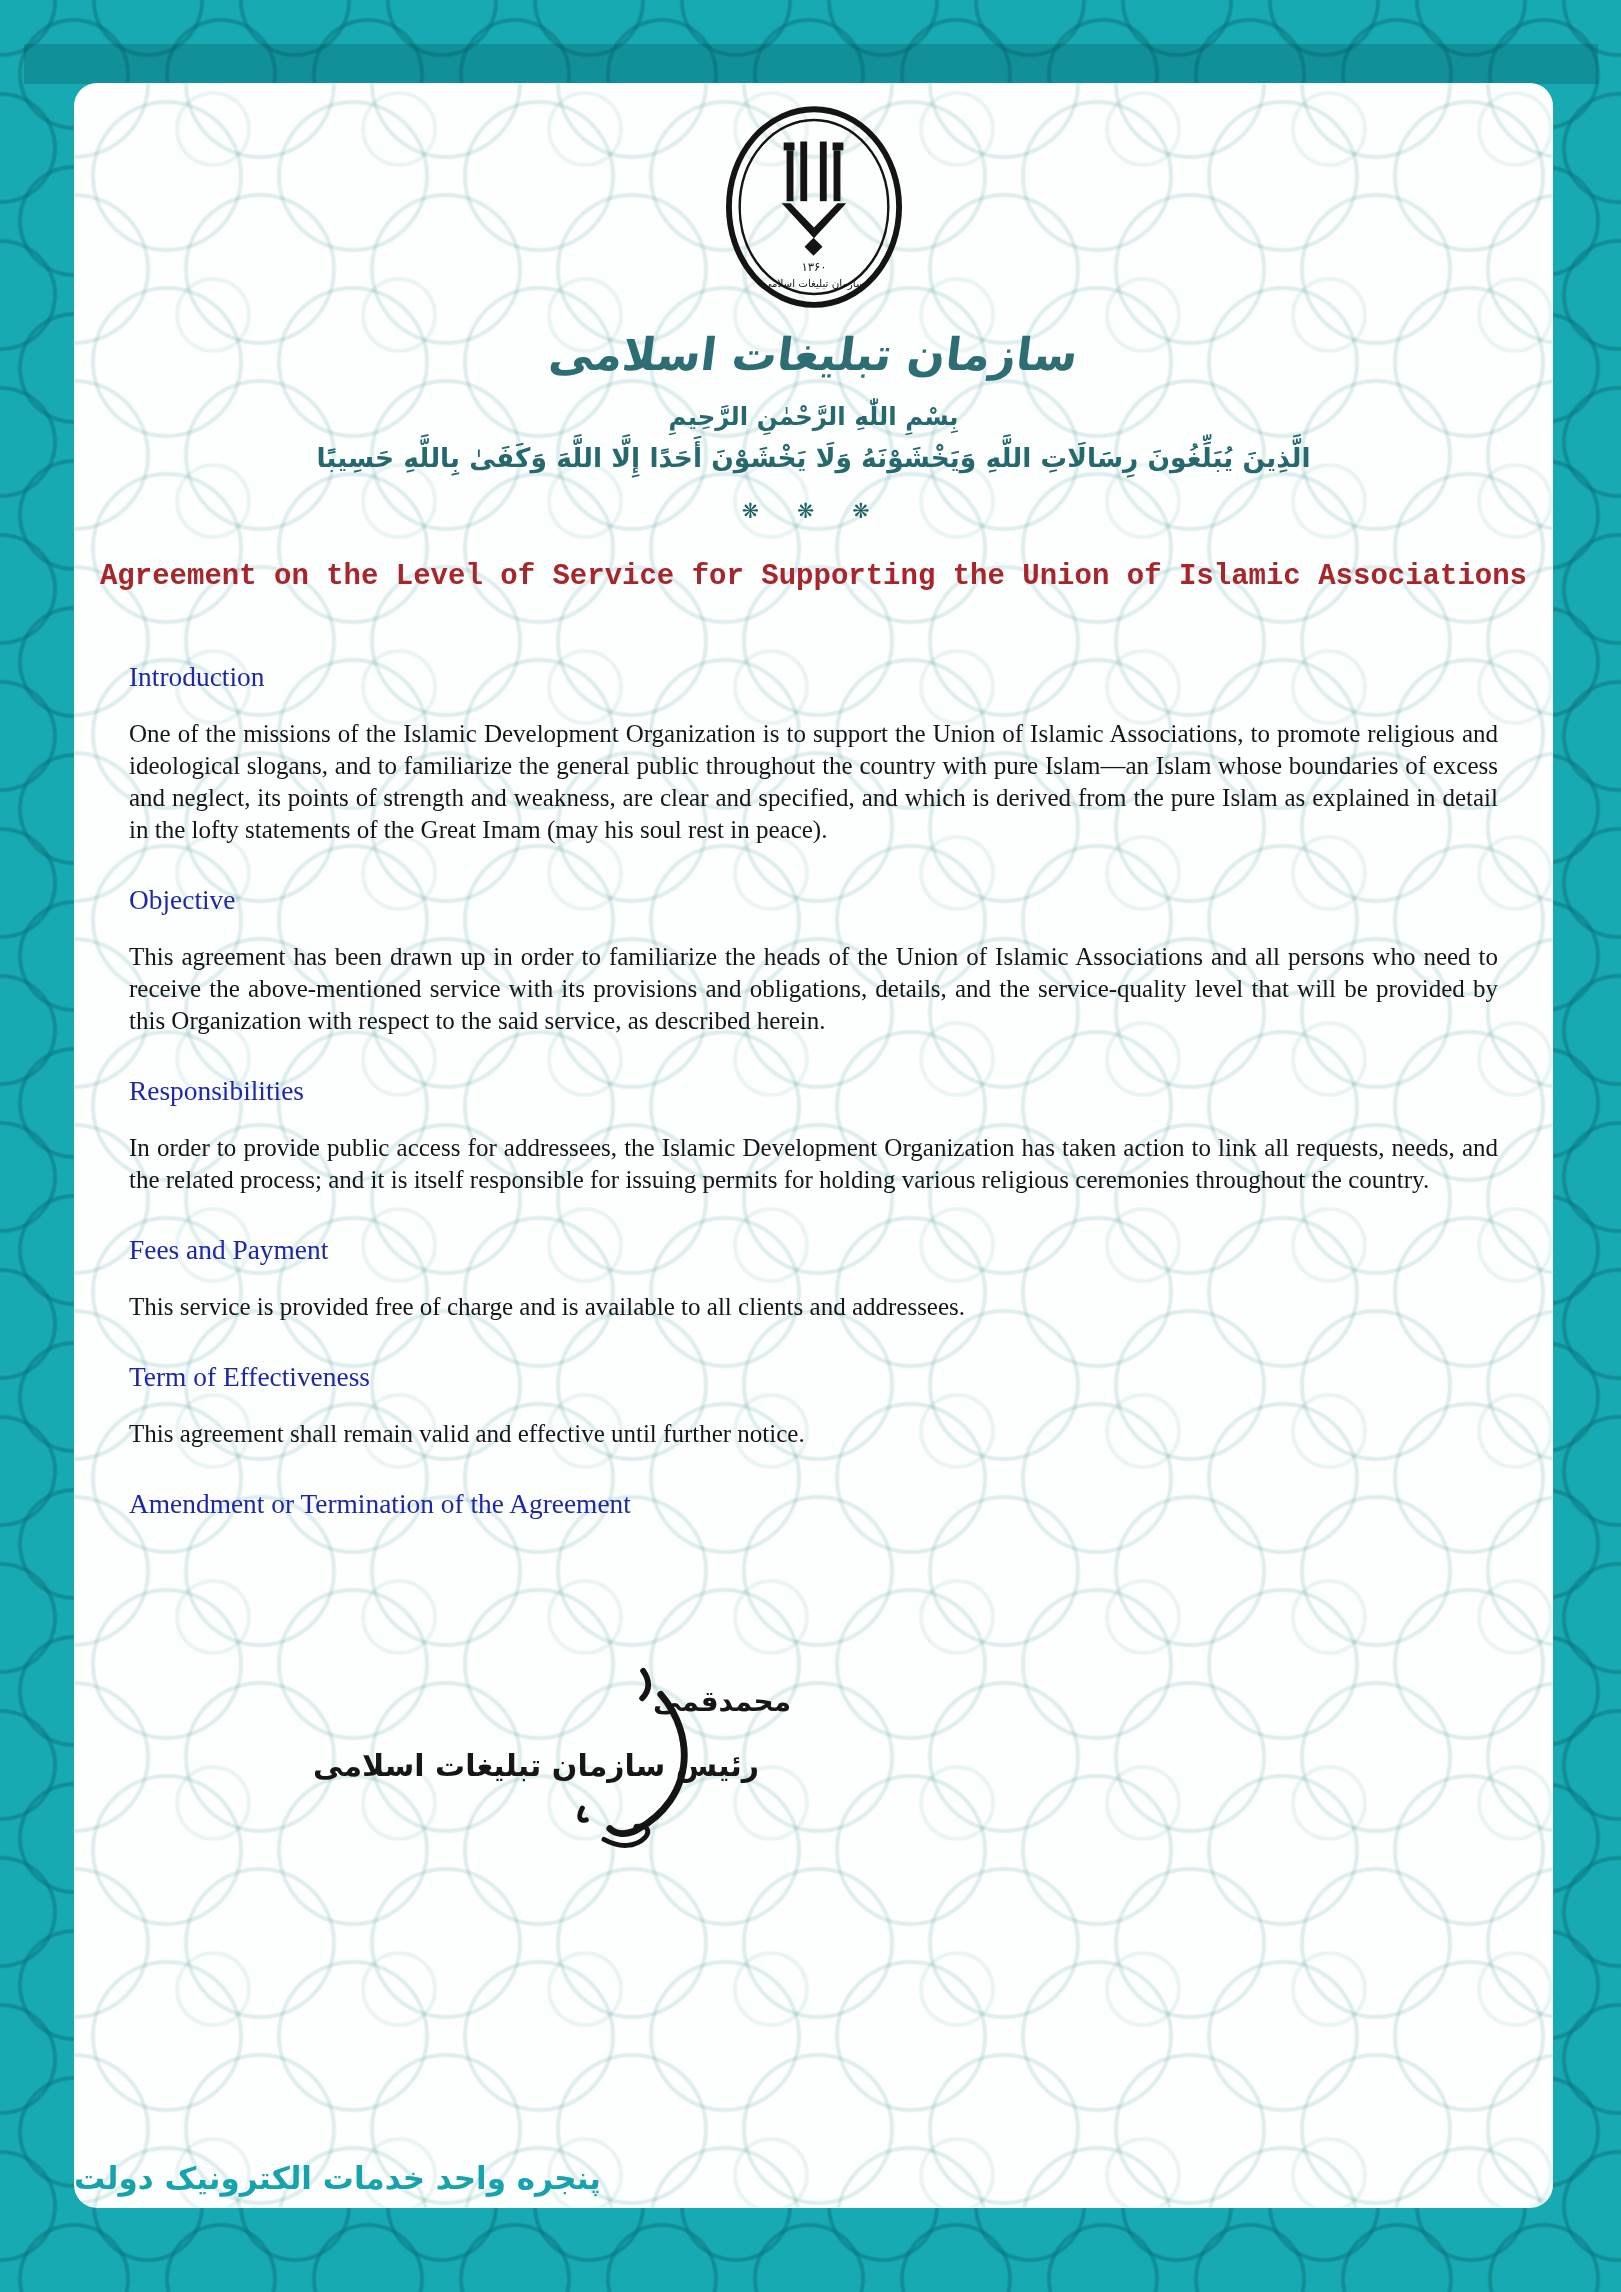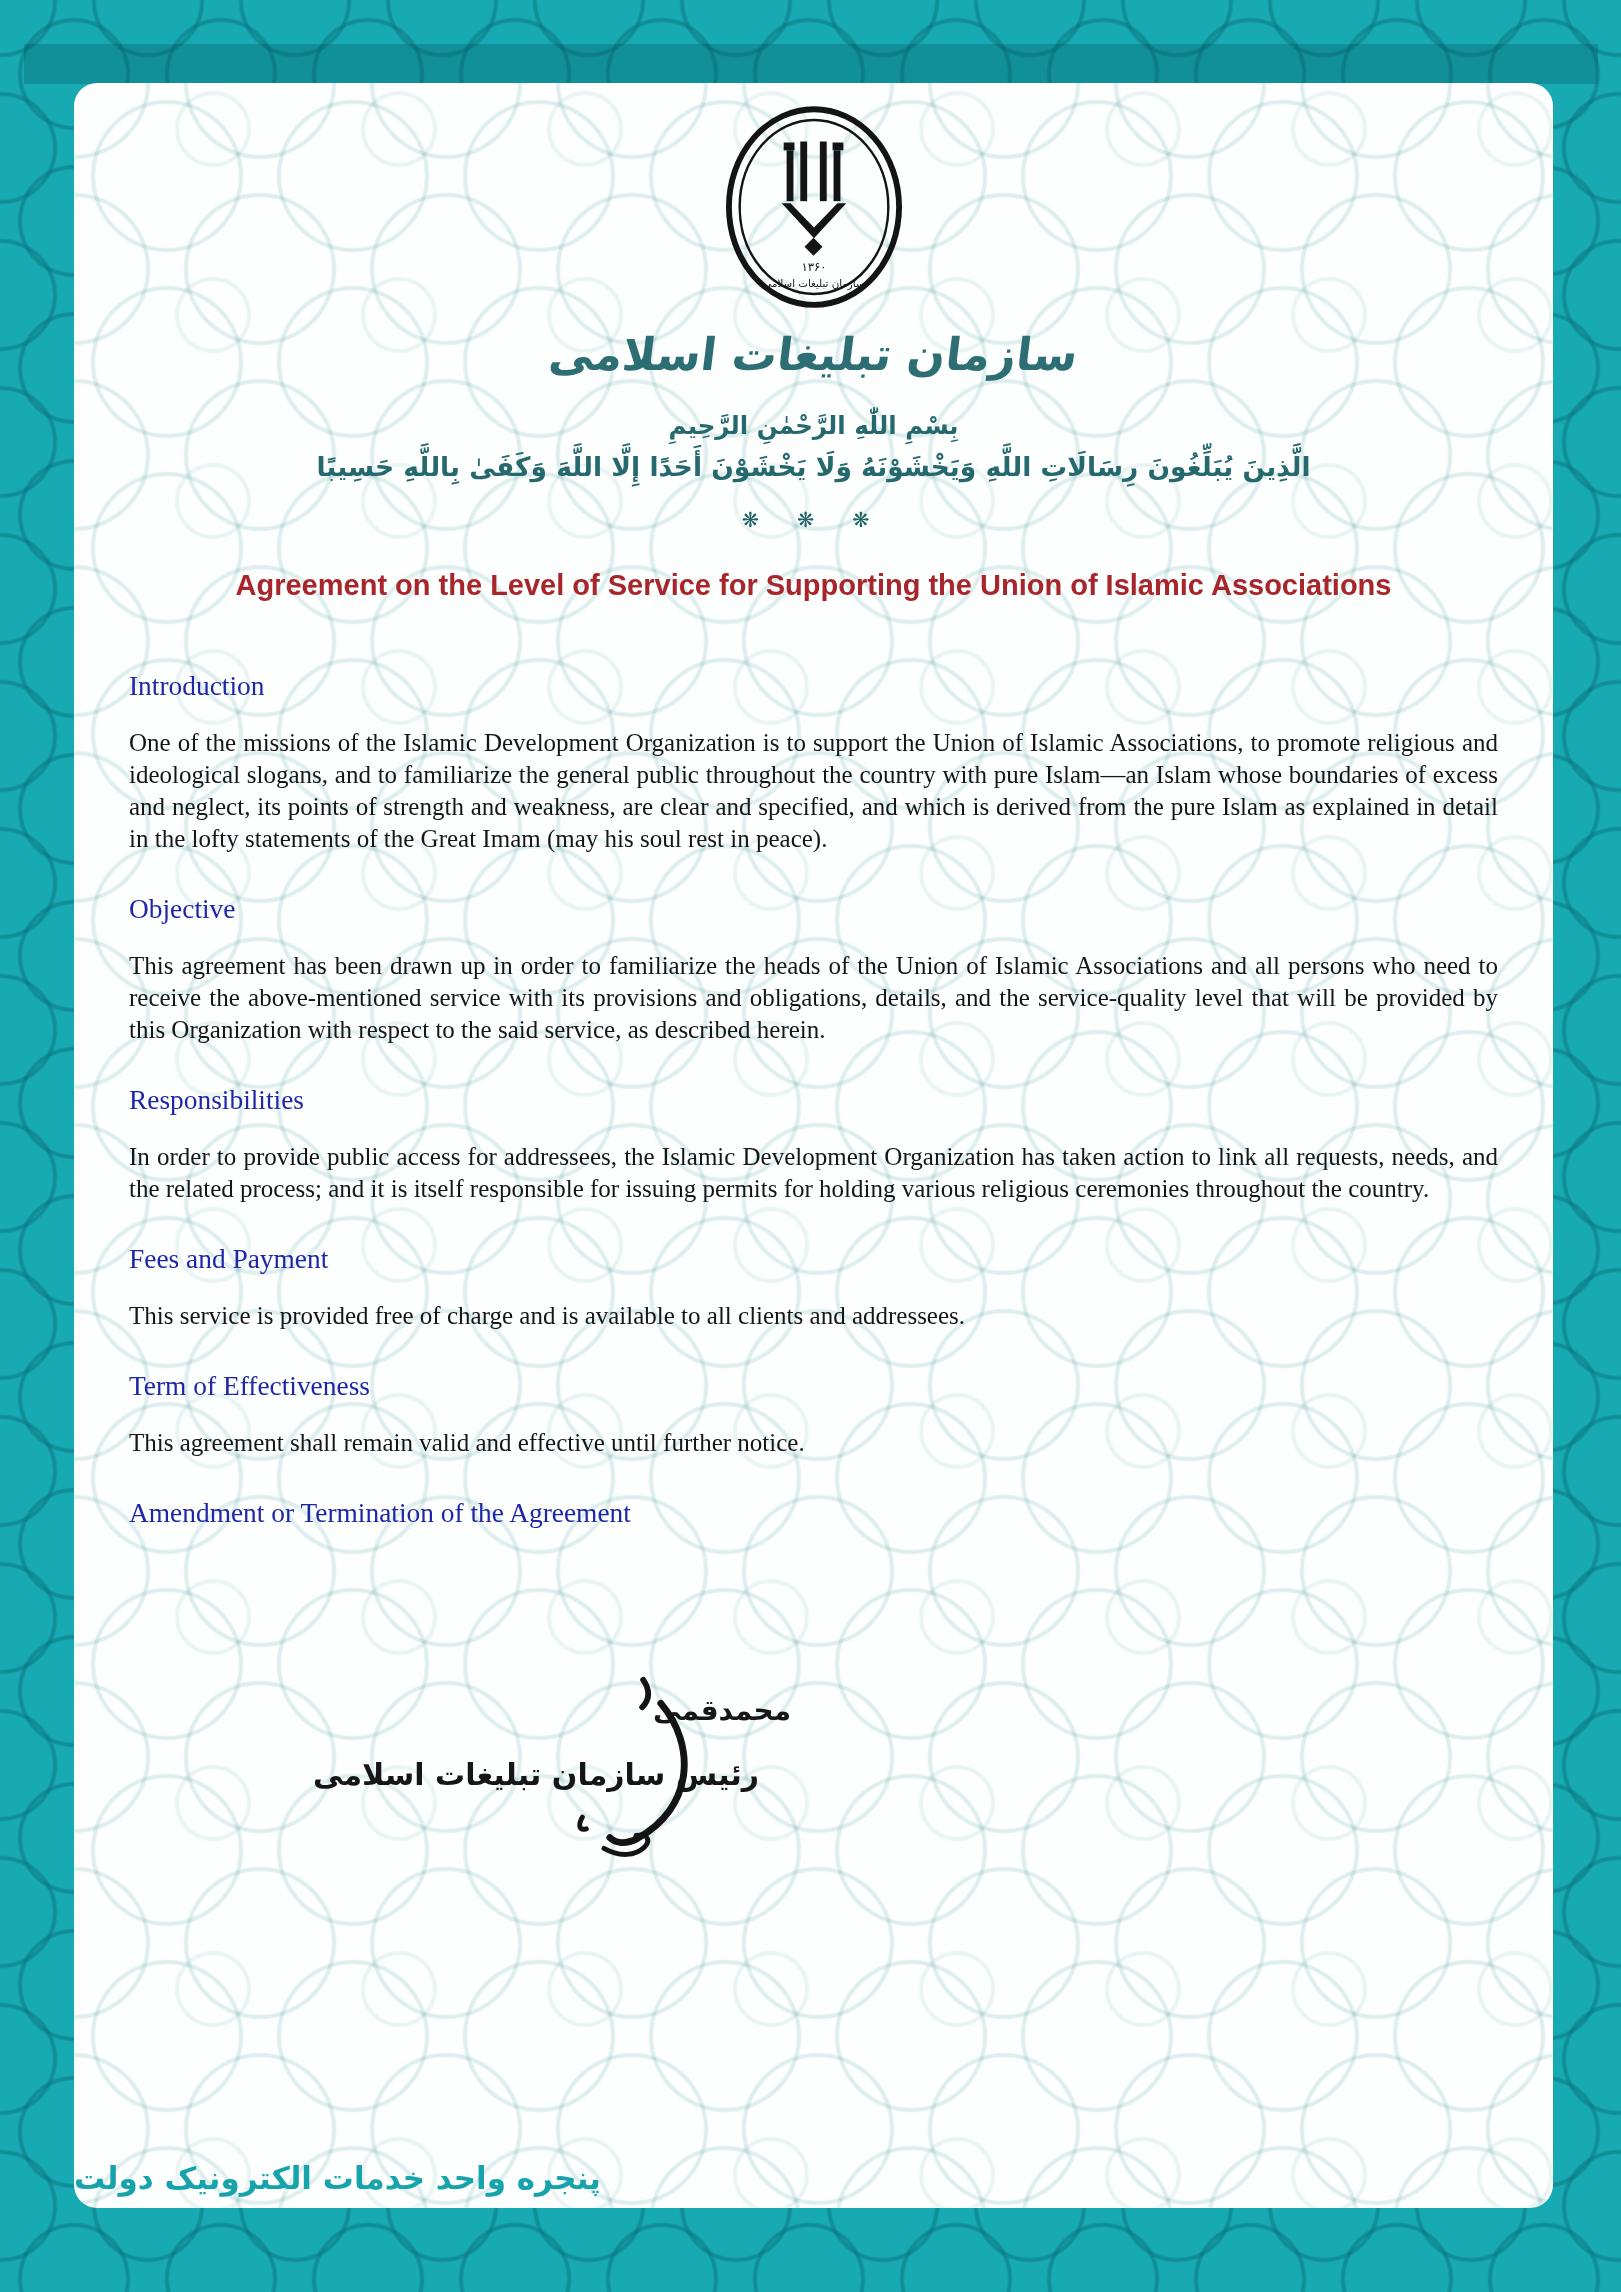--- a/index.html
+++ b/index.html
@@ -30,37 +30,37 @@
   }
   .header{ text-align:center; }
   .emblem-wrap{ margin:21.6px auto 0; width:178px; height:208px; }
   .calligraphy{
     margin-top:5.9px;
     font-family:"DejaVu Sans",sans-serif;
     font-weight:bold;font-size:45px;line-height:73px;
     color:#2d6e74; transform:skewX(-7deg);
   }
   .basmala{
-    margin-top:20px;
+    margin-top:11px;
     font-family:"DejaVu Sans",sans-serif;font-weight:bold;
     font-size:24.5px;color:#256а6e;color:#25686d;
   }
   .verse{
     margin-top:10.8px;
     font-family:"DejaVu Sans",sans-serif;font-weight:bold;
     font-size:26.5px;color:#25686d;
   }
   .divider{
     margin-top:25.5px;
     font-family:"DejaVu Sans",sans-serif;
     font-size:20.6px;color:#1e6165;letter-spacing:15.7px;
   }
   .doc-title{
     margin-top:37px;
-    font-family:Liberation Sans, sans-serif;font-weight:bold;
+    font-family:Liberation Mono, monospace;font-weight:bold;
     font-size:29px;color:#a8262b;
   }
   .content{ padding:0 55px; margin-top:69px; }
   .section{ margin-bottom:5.9px;margin-top:8px; }
   .section-heading{
     font-size:27.4px;color:#1f27a8;margin:39px 0 8.8px 0;font-weight:normal;
   }
   .section-body{
     font-size:25px;line-height:32px;color:#15151a;
     text-align:justify;

